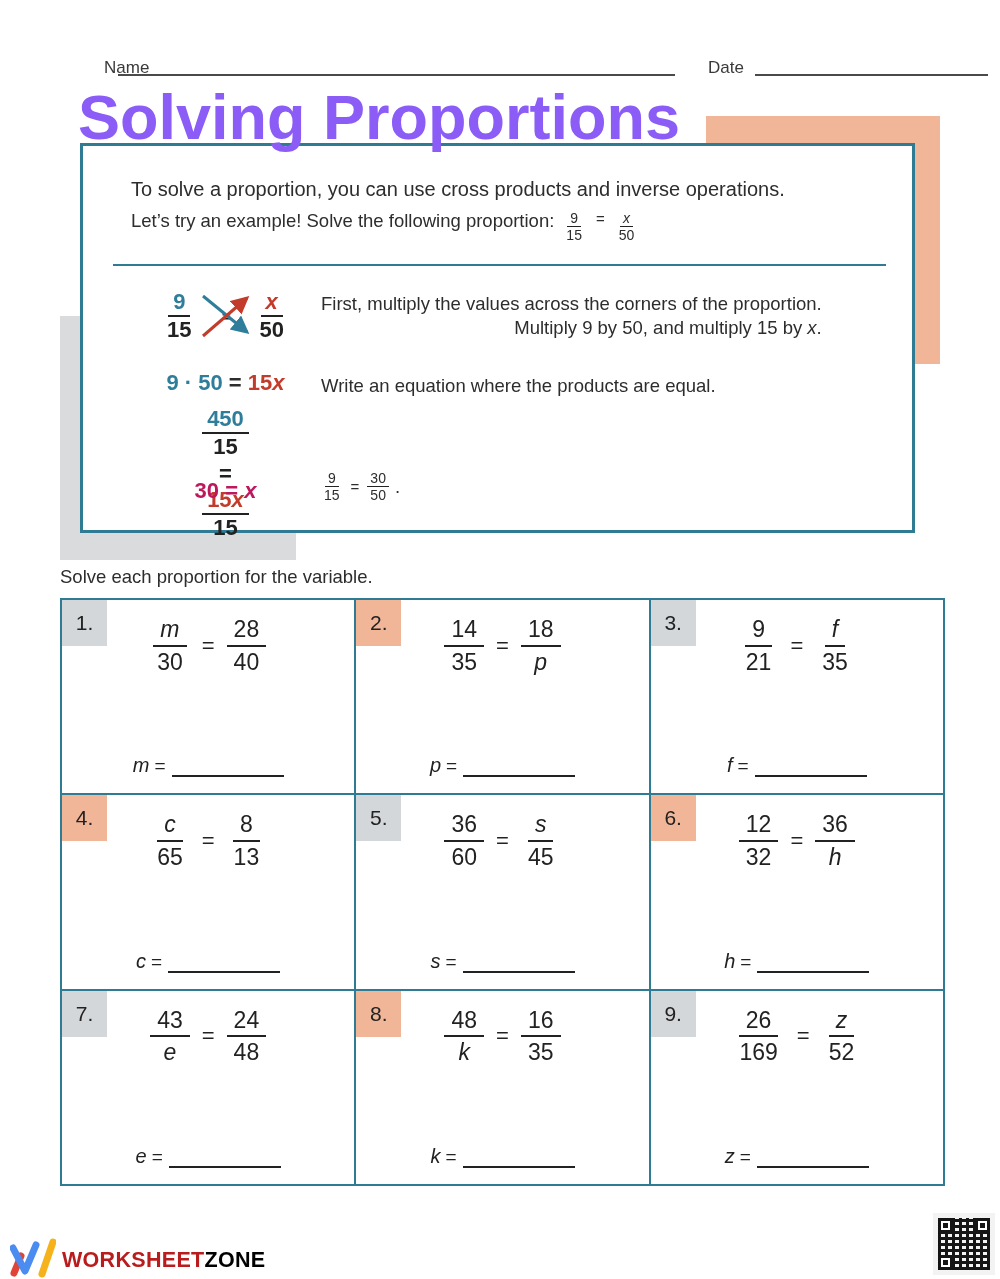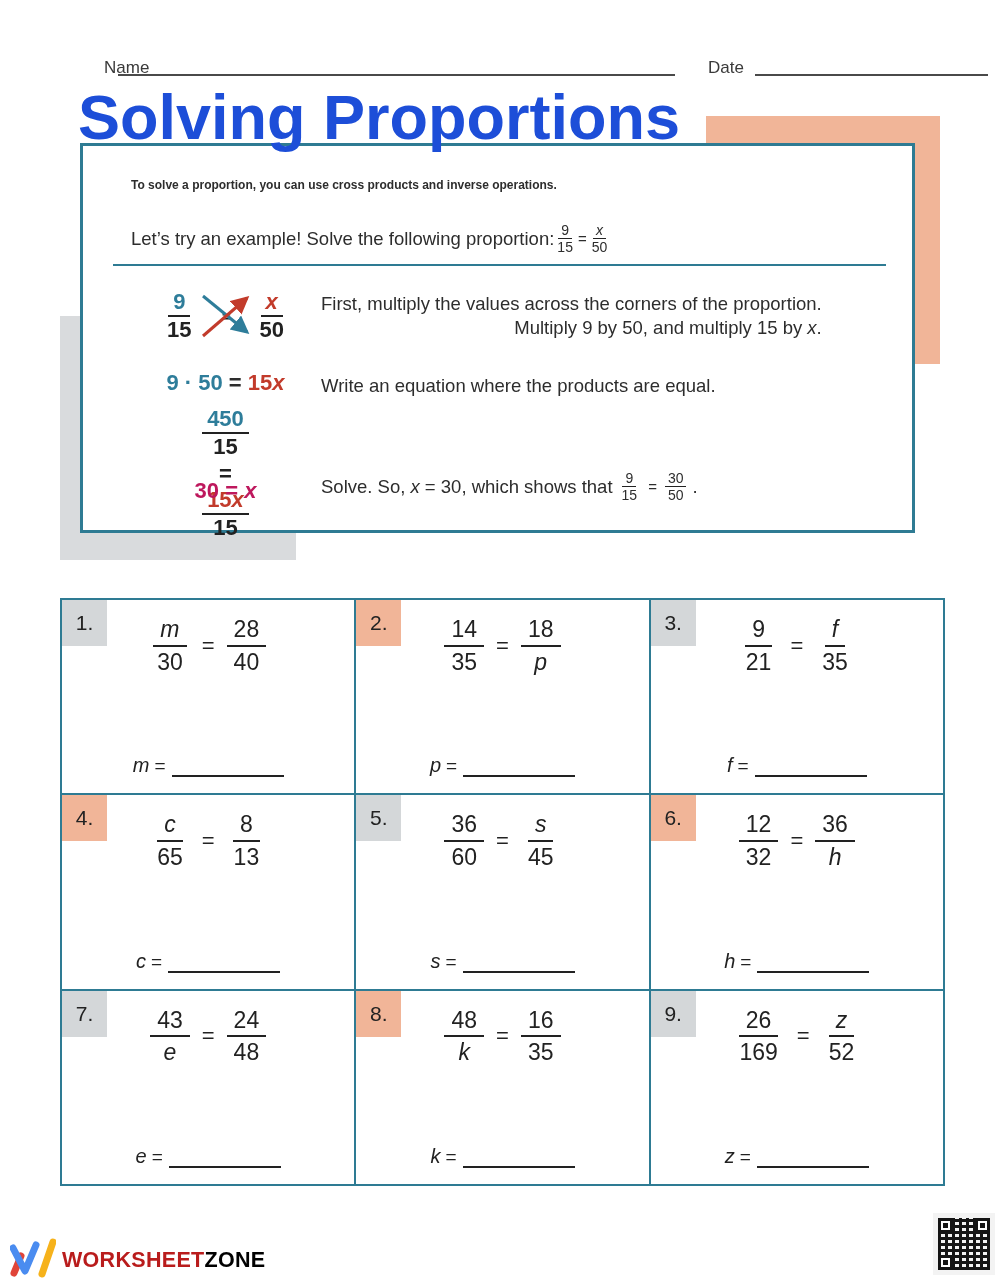--- a/index.html
+++ b/index.html
@@ -8,31 +8,31 @@
   #page { position:relative; width:1000px; height:1279px; background:#fff; overflow:hidden; }
 
   
   .name-row { position:absolute; top:58px; left:60px; width:880px; font-size:17px; color:#3a3a3a; }
   .name-label { position:absolute; left:0; top:0;margin-left:44px; }
   .name-line { position:absolute; left:58px; top:2px; width:557px; height:16px; border-bottom:2px solid #4a4a4a; display:inline-block; }
   .date-label { position:absolute; left:648px; top:0; }
   .date-line { position:absolute; left:695px; top:2px; width:233px; height:16px; border-bottom:2px solid #4a4a4a; display:inline-block; }
 
   .main-title { position:absolute; left:78px; top:86px; font-size:63px; font-weight:bold;
-    color:#1d4ed8; letter-spacing:0px; z-index:3; line-height:1.0; }
+    color:#8b5cf6; letter-spacing:0px; z-index:3; line-height:1.0; }
 
   
   .peach-rect { position:absolute; left:706px; top:116px; width:234px; height:248px; background:#f1b598; z-index:1; }
   .gray-rect  { position:absolute; left:60px;  top:316px; width:236px; height:244px; background:#d9dbdd; z-index:1; }
 
   
   .example-box { position:absolute; left:80px; top:143px; width:835px; height:390px;
     background:#fff; border:3px solid #2e7b93; z-index:2; }
-  .intro1 { position:absolute; left:48px; top:32px; font-size:12px;font-weight:bold; }
-  .intro2 { position:absolute; left:48px; top:76px; display:flex; align-items:center; font-size:18.5px; }
+  .intro1 { position:absolute; left:48px; top:32px; font-size:20px; }
+  .intro2 { position:absolute; left:48px; top:64px; display:flex; align-items:flex-start; gap:9px; font-size:18.5px; }
   .divider { position:absolute; left:30px; top:118px; width:773px; height:2px; background:#2e7b93; }
 
   .eq-col { position:absolute; left:50px; width:185px; display:flex; justify-content:center; }
   .txt-col { position:absolute; left:238px; font-size:18.5px; line-height:24px; }
 
   .teal { color:#2e7d9a; }
   .red  { color:#c23b2b; }
   .var  { font-style:italic; }
 
   
@@ -176,34 +176,34 @@
           <span class="top red"><span>15</span><span class="var">x</span></span>
           <span class="bot">15</span>
         </span>
       </span>
     </div>
 
     <div class="eq-col" style="top:332px;">
       <span class="step-eq" style="color:#be185d;"><span>30 = </span><span class="var">x</span></span>
     </div>
     <div class="txt-col" style="top:324px; display:flex; align-items:center; gap:6px;">
-      <span><span>Solve. So, </span><span class="var">x</span><span> = 30, which shows that </span></span>
       <span class="sfrac">
         <span class="top">9</span>
         <span class="bot">15</span>
       </span>
       <span class="s-eq">=</span>
       <span class="sfrac">
         <span class="top">30</span>
         <span class="bot">50</span>
       </span>
       <span>.</span>
     </div>
   </div>
 
+  <div class="instruction">Solve each proportion for the variable.</div>
 
   <div class="grid">
 
     <div class="cell" data-badge="gray">
       <div class="badge">1.</div>
       <div class="prob-eq">
         <span class="cfrac">
             <span class="top var">m</span>
             <span class="bot">30</span>
           </span>

